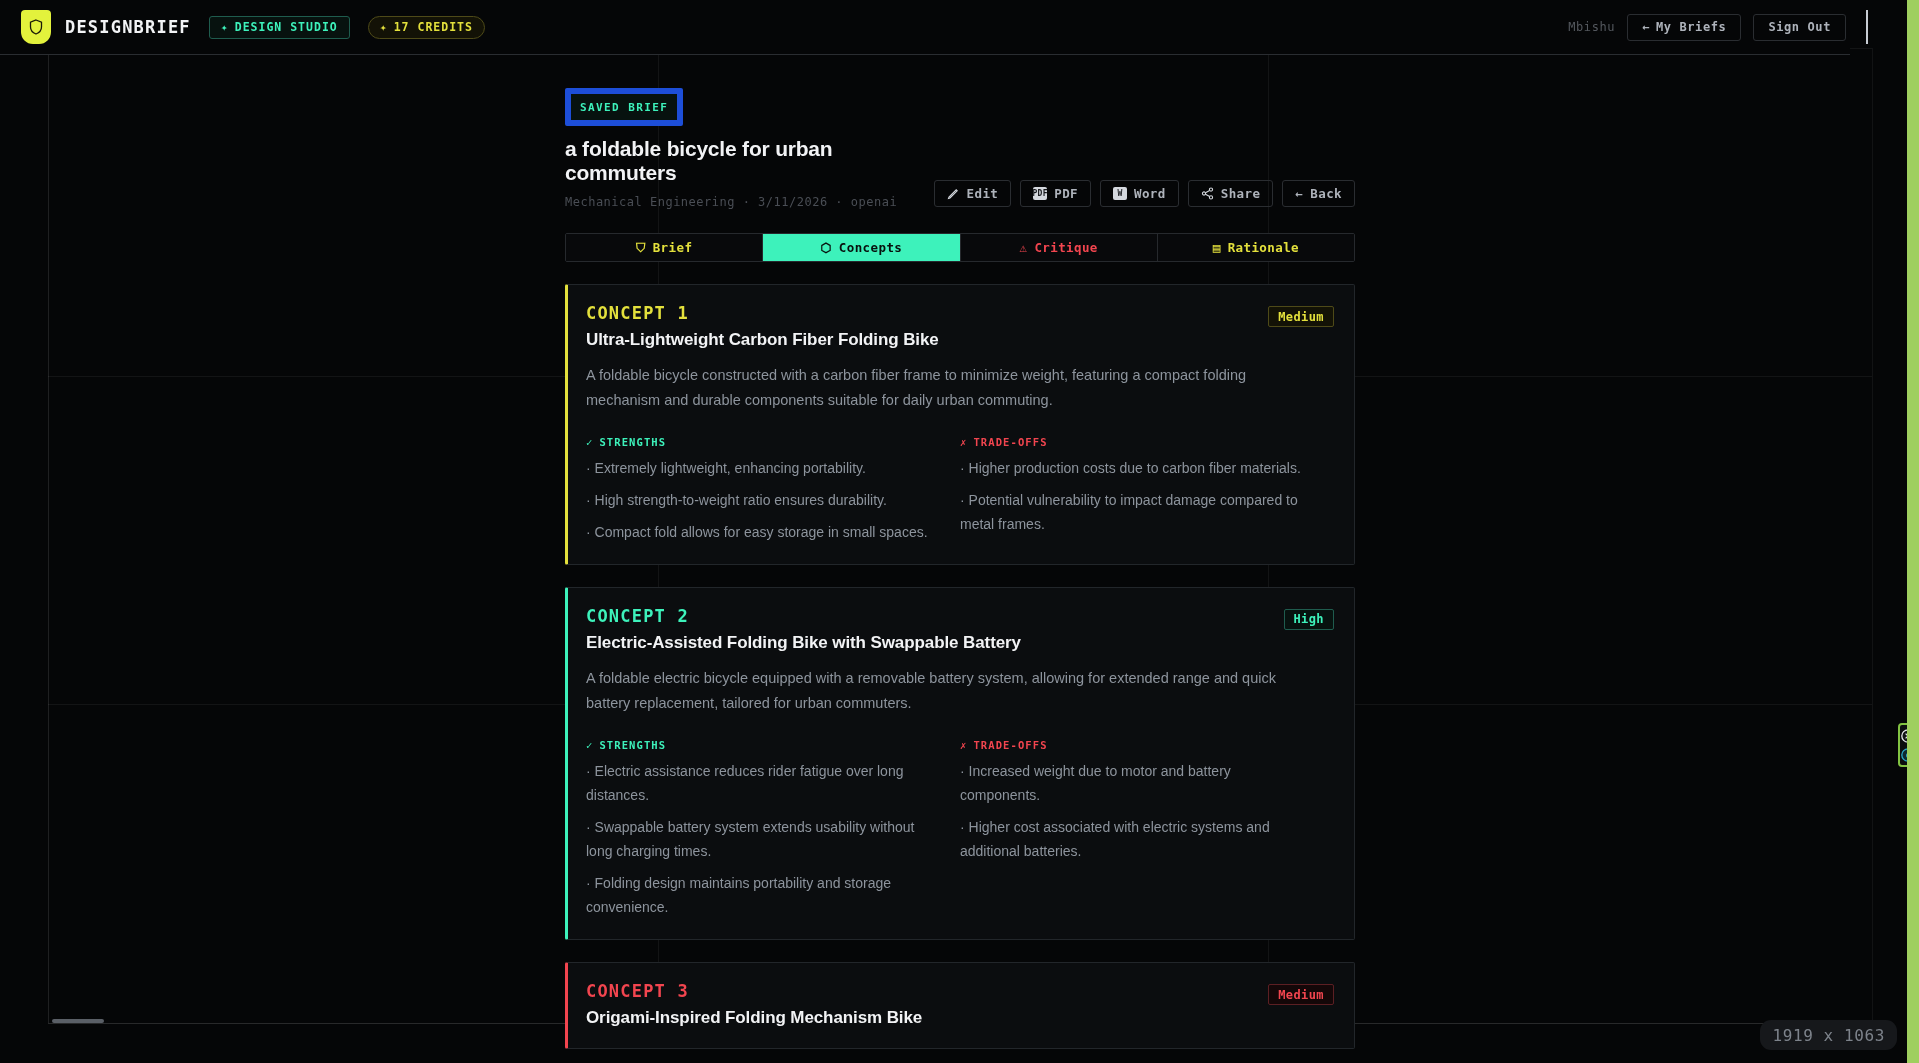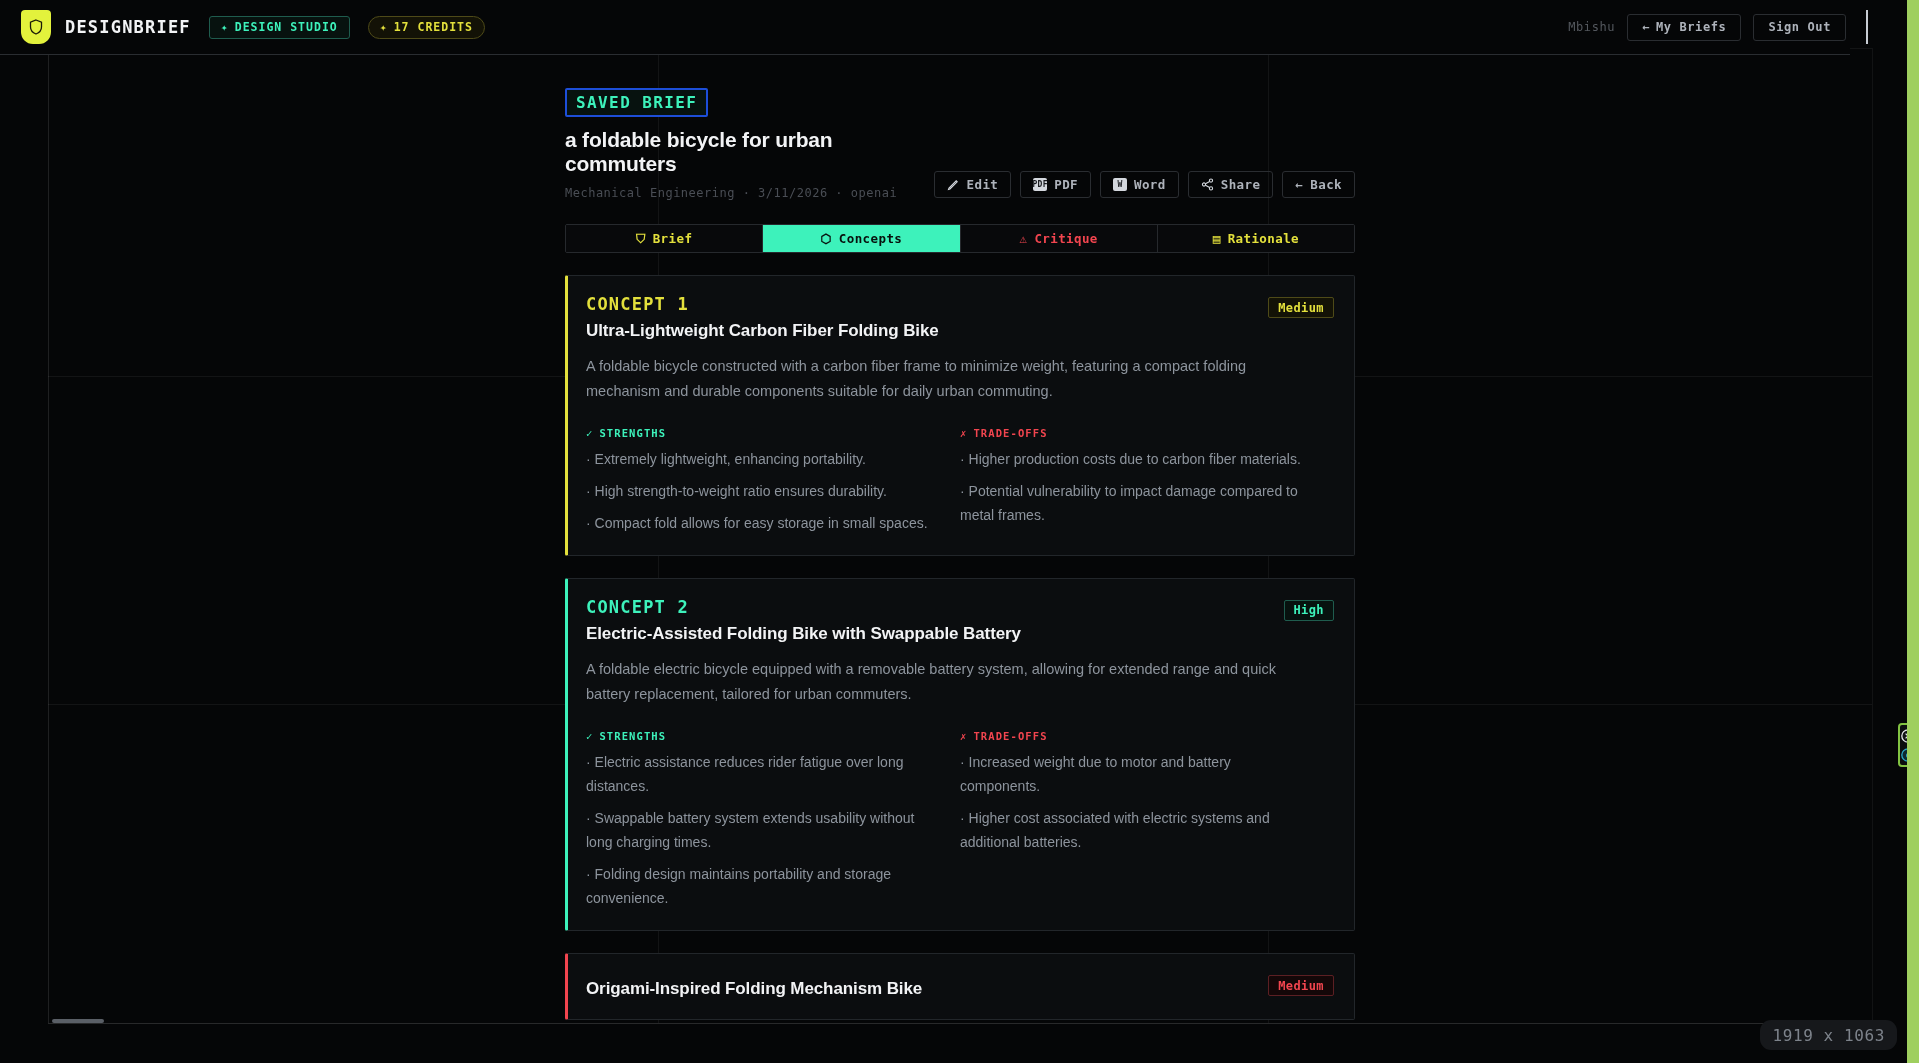--- a/index.html
+++ b/index.html
@@ -88,26 +88,26 @@
 
   
   .content {
     position: absolute; left: 0; top: 55px;
     width: 1919px; height: 1008px;
     z-index: 2;
   }
   .center-col { position: absolute; left: 565px; top: 0; width: 790px; }
 
   .saved-badge {
-    display: inline-flex; align-items: center; height: 29px;
+    display: inline-flex; align-items: center; height: 38px;
     padding: 0 9px; margin-top: 33px;
-    border: 2px solid #1d4ed8; border-radius: 2px;
+    border: 6px solid #1d4ed8; border-radius: 2px;
     background: #07120f; color: #3df2bb;
     font-family: "DejaVu Sans Mono", monospace;
-    font-size: 16px; letter-spacing: 1.4px; font-weight: 700;
+    font-size: 11px; letter-spacing: 1.4px; font-weight: 700;
   }
 
   .head-row { display: flex; align-items: flex-end; margin-top: 11px; }
   .brief-title {
     color: #f2f3f5; font-size: 21px; font-weight: 700; letter-spacing: -0.2px;
   }
   .brief-meta {
     margin-top: 10px; color: #4a4e55;
     font-family: "DejaVu Sans Mono", monospace;
     font-size: 12px; letter-spacing: .5px;
@@ -401,20 +401,21 @@
           </div>
           <div class="bullet">· Increased weight due to motor and battery components.</div>
           <div class="bullet">· Higher cost associated with electric systems and additional batteries.</div>
         </div>
       </div>
     </div>
 
     
     <div class="card accent-red">
       <div class="effort-badge eb-red">Medium</div>
+      <div class="concept-kicker k-red">CONCEPT 3</div>
       <div class="concept-title">Origami-Inspired Folding Mechanism Bike</div>
 
     </div>
 
   </div>
 </div>
 
 <div class="float-stack">
   <span class="float-ico">
     <svg width="14" height="14" viewBox="0 0 14 14">

